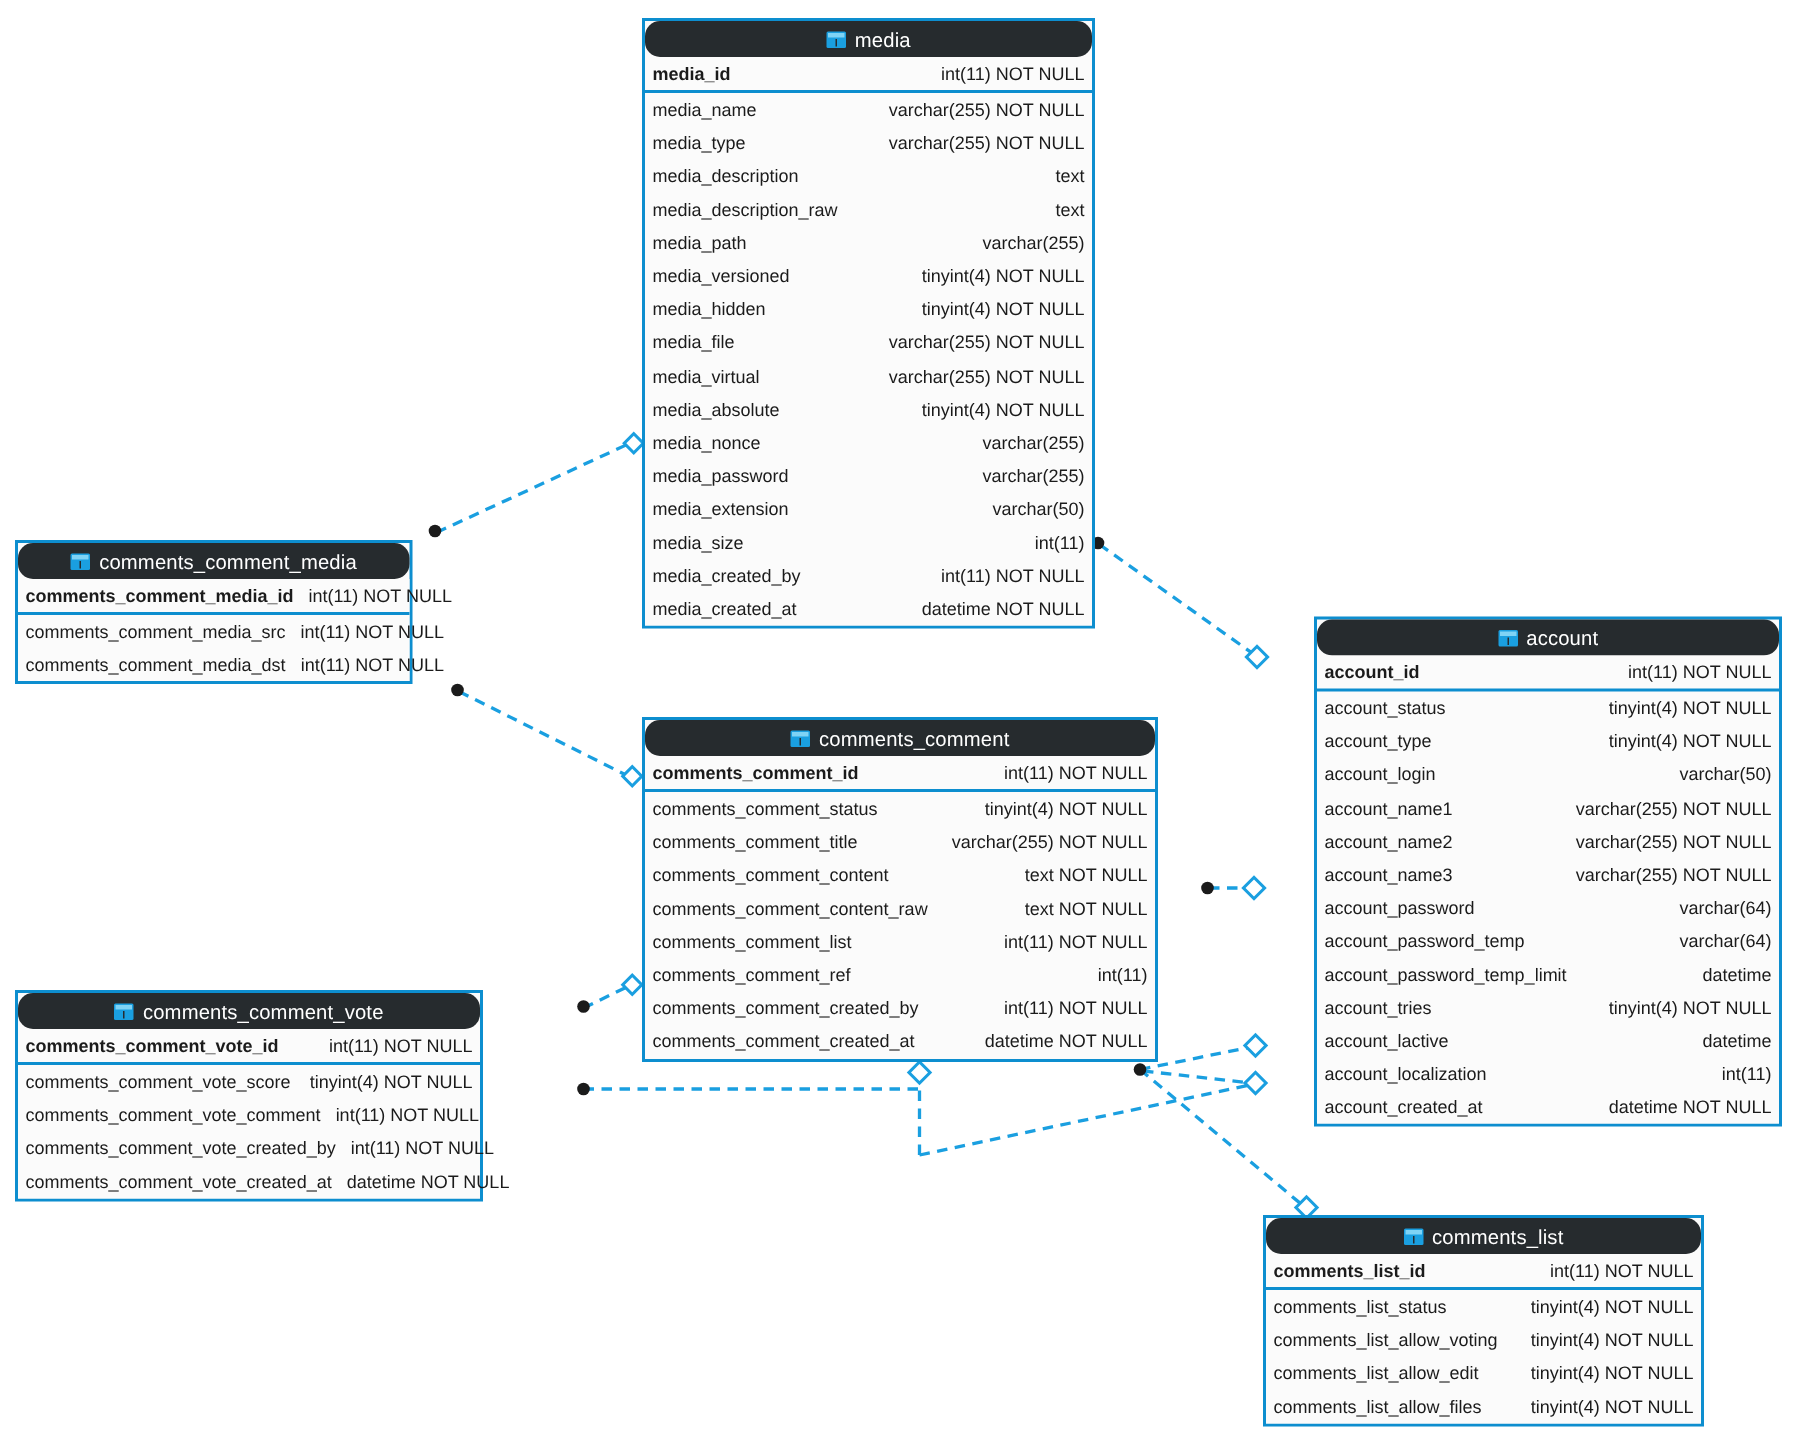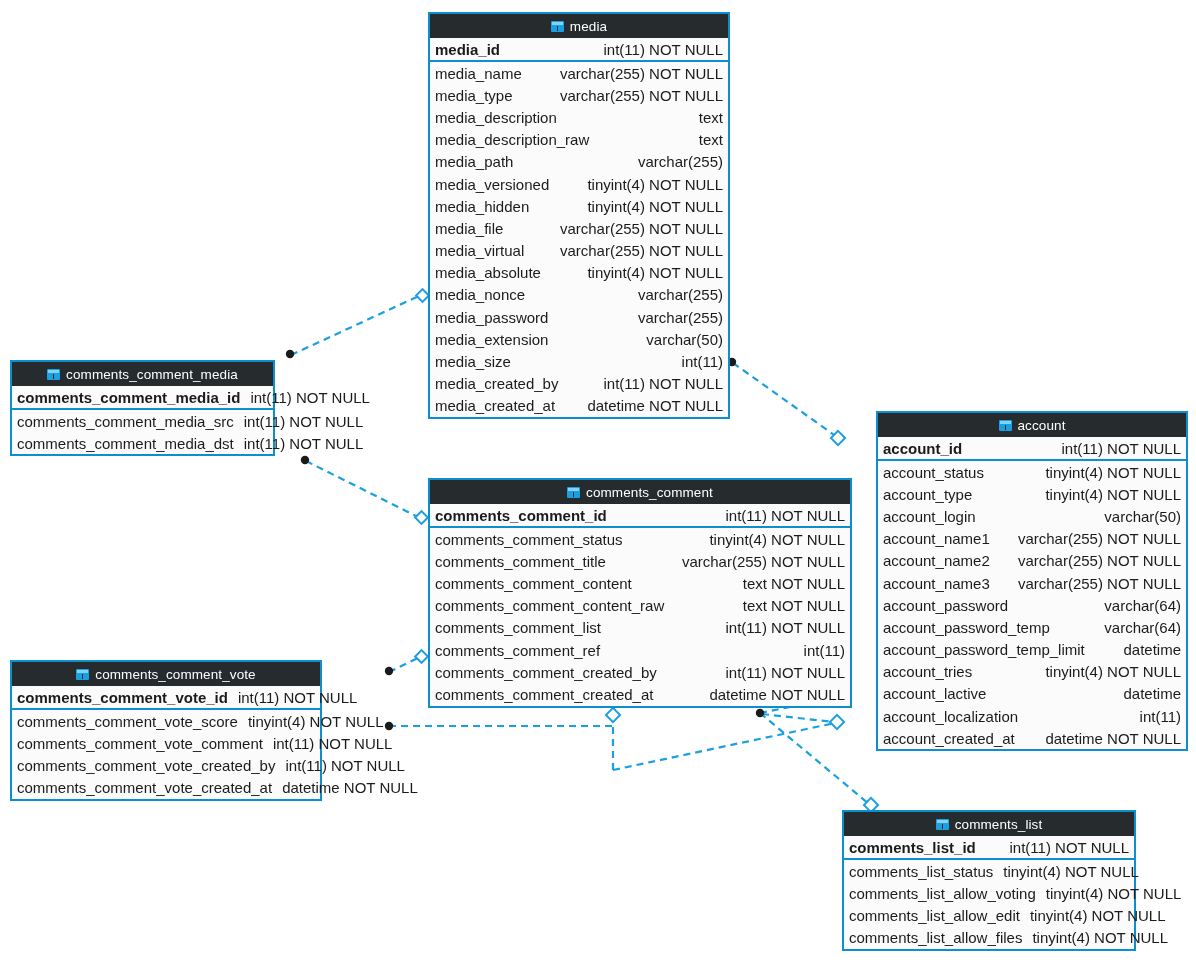--- a/index.html
+++ b/index.html
@@ -20,20 +20,21 @@
     box-shadow:0 0 0 0 rgba(0,0,0,0);
   }
   .tbl-header{
     background:#262b2e;
     color:#ffffff;
     height:24px;
     display:flex;align-items:center;justify-content:center;
     gap:6px;
     font-size:13.5px;
     letter-spacing:.1px;
+    border-radius:10px;
   }
   .tbl-icon{
     width:13px;height:11px;
     display:inline-block;position:relative;flex:0 0 auto;
     background:#1a9fe0;
     border-radius:1px;
   }
   .tbl-icon::before{
     content:"";position:absolute;left:1px;right:1px;top:1px;height:3px;
     background:#7fd3f5;
@@ -42,21 +43,21 @@
     content:"";position:absolute;left:6px;top:5px;bottom:1px;width:1px;
     background:#262b2e;
   }
   .tbl-title{white-space:nowrap;}
 
   .rows{background:#fbfbfb;}
   .row{
     display:flex;align-items:center;justify-content:space-between;
     height:22.2px;
     padding:0 5px;
-    font-size:15px;
+    font-size:12px;
     color:#1b1b1b;
     white-space:nowrap;
     box-sizing:border-box;
   }
   .row .fname{text-align:left;padding-right:10px;}
   .row .ftype{text-align:center;color:#1b1b1b;}
   .row.pk{
     font-weight:bold;
     border-bottom:2px solid #0d8ecf;
     height:24px;
@@ -206,21 +207,21 @@
           <span class="fname">comments_comment_media_src</span>
           <span class="ftype">int(11) NOT NULL</span>
         </div>
       <div class="row">
           <span class="fname">comments_comment_media_dst</span>
           <span class="ftype">int(11) NOT NULL</span>
         </div>
     </div>
   </div>
 
-  <div class="table" style="left:428px;top:478px;width:424px;">
+  <div class="table" style="left:428px;top:478px;width:344px;">
     <div class="tbl-header">
       <span class="tbl-icon"></span>
       <span class="tbl-title">comments_comment</span>
     </div>
     <div class="rows">
       <div class="row pk">
         <span class="fname">comments_comment_id</span>
         <span class="ftype">int(11) NOT NULL</span>
       </div>
       <div class="row">

